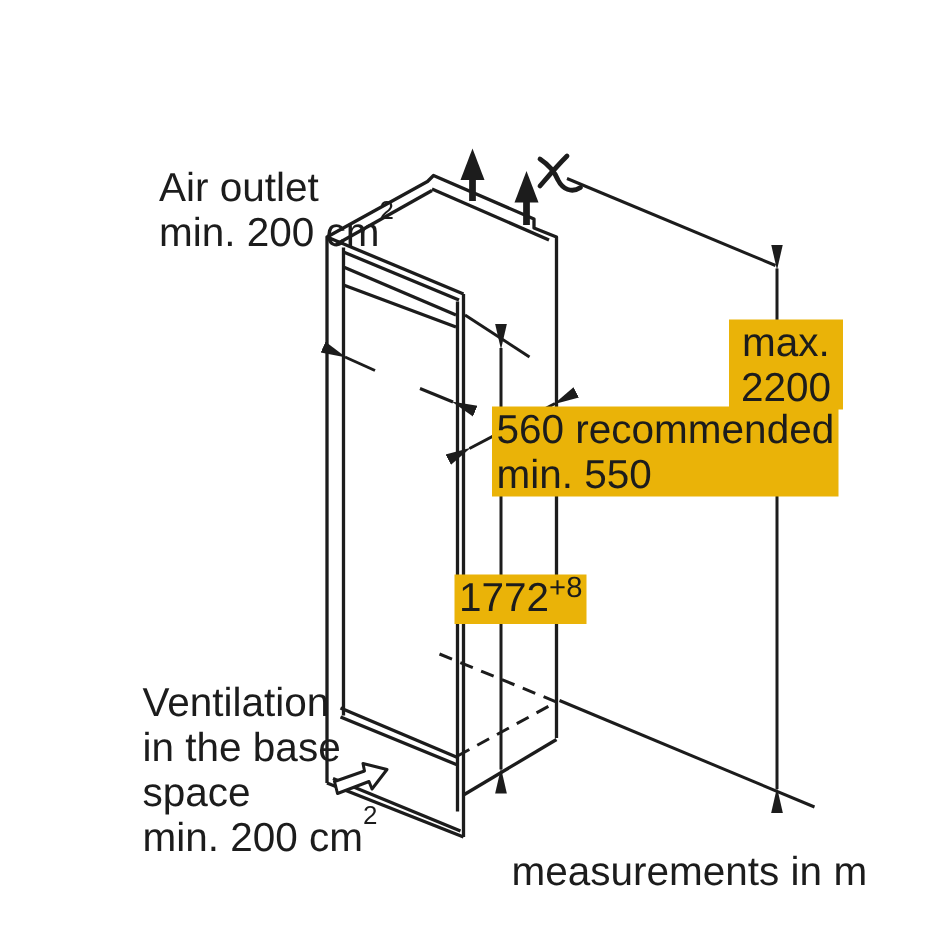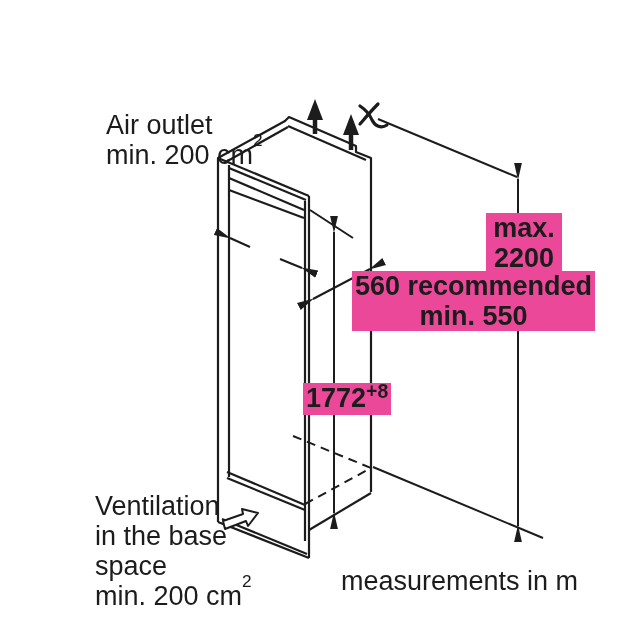--- a/index.html
+++ b/index.html
@@ -5,21 +5,21 @@
   html,body{margin:0;padding:0;background:#fff;}
   .canvas{
     position:relative;width:625px;height:625px;background:#ffffff;
     font-family:"Liberation Sans",sans-serif;color:#1c1c1c;overflow:hidden;
   }
   .canvas svg{position:absolute;left:0;top:0;}
   .label{
     position:absolute;font-size:27px;line-height:30px;color:#1c1c1c;
     white-space:nowrap;letter-spacing:0;
   }
-  .label.bg{background:#ec4899;padding:0 3px;font-weight:bold;}
+  .label.bg{background:#eab308;padding:0 3px;}
   .label sup{font-size:64%;line-height:0;position:relative;top:-0.45em;}
   .label .tol{font-size:72%;position:relative;top:-0.45em;letter-spacing:0;}
   .center{text-align:center;}
 </style>
 </head>
 <body>
 
 <div class="canvas">
 
   <svg width="625" height="625" viewBox="0 0 625 625">
@@ -89,29 +89,29 @@
     <g>
       <polygon points="223,521 243,514 242,509 258,513 248,526 246,521 225,529" fill="#ffffff" stroke="#1c1c1c" stroke-width="2" stroke-linejoin="round"></polygon>
     </g>
   </svg>
 
   <div class="label" style="left:106px;top:96px;margin-top:14px;">
     <div><span>Air outlet</span></div>
     <div><span>min. 200 cm</span><sup>2</sup></div>
   </div>
 
-  <div class="label" style="left:95px;top:453px;margin-top:38px;">
+  <div class="label" style="left:95px;top:453px;">
     <div>Ventilation</div>
     <div>in the base</div>
     <div>space</div>
     <div><span>min. 200 cm</span><sup>2</sup></div>
   </div>
 
 
-  <div class="label bg" style="left:352px;top:271px;text-align:center;">
+  <div class="label bg" style="left:328px;top:271px;">
     <div>560 recommended</div>
     <div>min. 550</div>
   </div>
 
   <div class="label bg" style="left:303px;top:363px;margin-top:20px;">
     <span>1772</span><span class="tol">+8</span>
   </div>
 
   <div class="label bg center" style="left:486px;top:213px;width:70px;">
     <div>max.</div>

